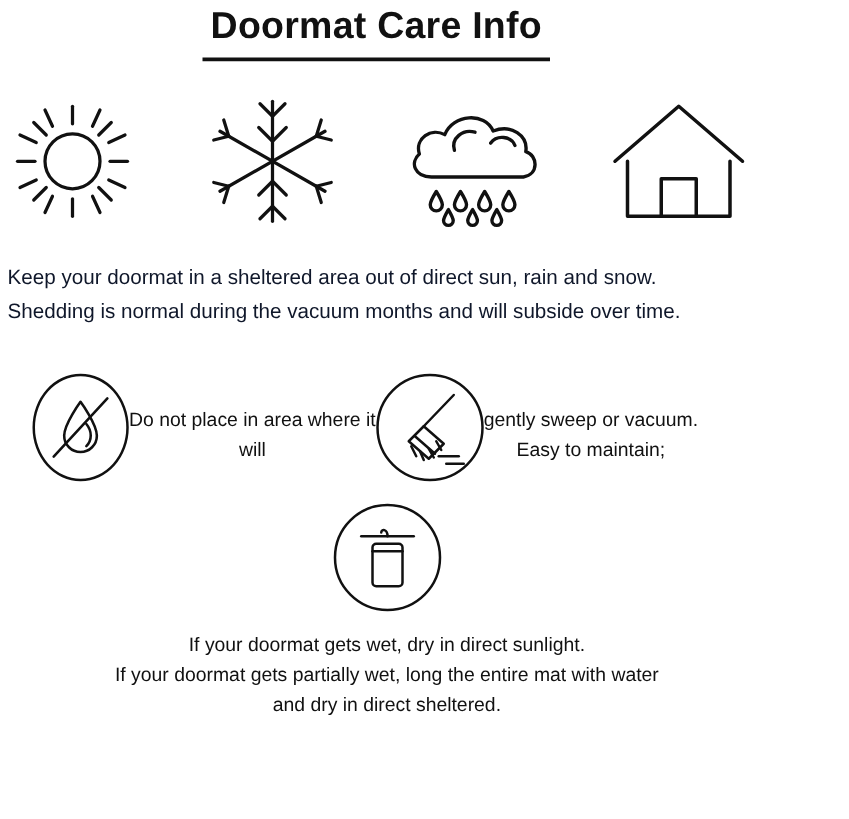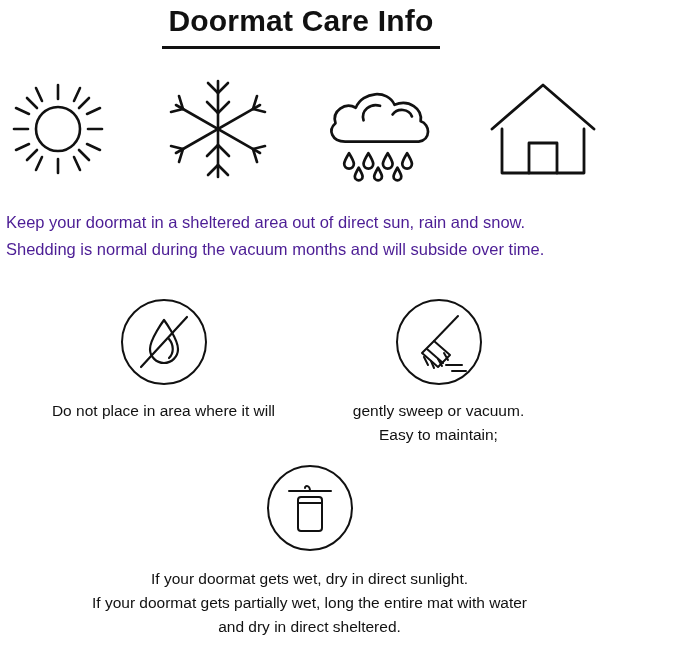--- a/index.html
+++ b/index.html
@@ -51,37 +51,37 @@
     display: flex;
     align-items: center;
     justify-content: center;
   }
 
   
   .intro {
     margin: 24px 6px 0 6px;
     font-size: 16.5px;
     line-height: 27px;
-    color: #4c1d95;
+    color: #0f172a;
   }
   .intro div {
     white-space: nowrap;
   }
 
   
   .cols {
     display: flex;
     justify-content: space-between;
     margin-top: 36px;
     padding: 0 26px;
   }
   .col {
     width: 300px;
     display: flex;
-    flex-direction: column;
+    flex-direction: row;
     align-items: center;
   }
   .badge {
     width: 82px;
     height: 82px;
     border: 2px solid #111111;
     border-radius: 50%;
     display: flex;
     align-items: center;
     justify-content: center;

